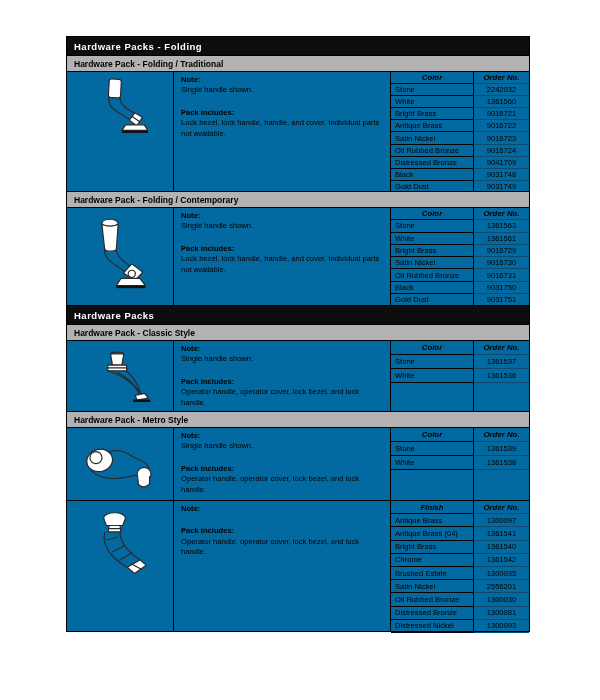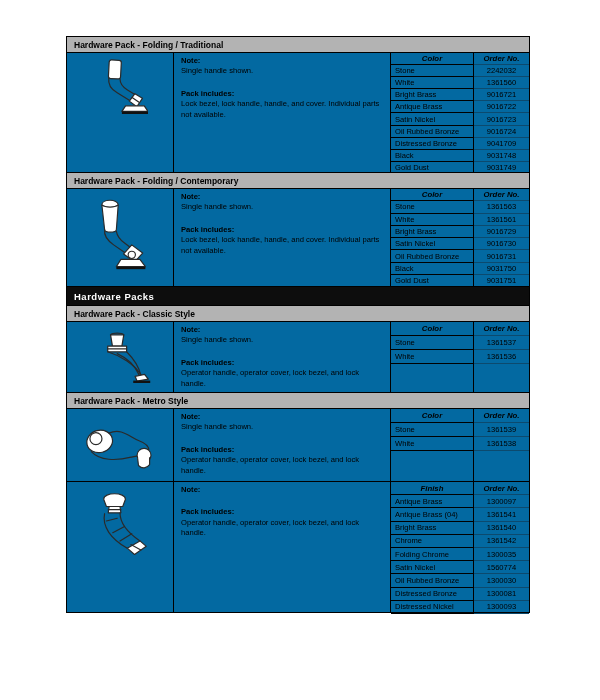--- a/index.html
+++ b/index.html
@@ -50,20 +50,21 @@
   .trow.thead .tc { font-weight:bold; font-size:7.8px; justify-content:center; padding-left:0;font-style:italic; }
   .trow.filler { flex:1 1 auto; height:auto; }
   .trow.filler .tc { border-bottom:none; }
   .rows { display:flex; flex-direction:column; }
 </style>
 </head>
 <body>
 
 <div class="doc">
 
+  <div class="bar black">Hardware Packs - Folding</div>
 
   <section>
     <div class="bar gray">Hardware Pack - Folding / Traditional</div>
     <div class="pack-body" style="--h:121px; --rh:12.1px; --figpad:5px">
       <div class="fig-cell">
         <svg width="56" height="62" viewBox="0 0 60 66">
           <rect class="lnf" x="18" y="2" width="13" height="20" rx="2.5" transform="rotate(3 24 12)"></rect>
           <path class="ln" d="M18,21 C17,28 20,33 27,37 L40,45"></path>
           <path class="ln" d="M30,22 C30,28 33,31 38,34 L46,39"></path>
           <path class="lnf" d="M40,46 L46,38 L54,43 L48,52 Z"></path>
@@ -319,26 +320,26 @@
             </div>
             <div class="trow">
               <div class="tc name">Bright Brass</div>
               <div class="tc num">1361540</div>
             </div>
             <div class="trow">
               <div class="tc name">Chrome</div>
               <div class="tc num">1361542</div>
             </div>
             <div class="trow">
-              <div class="tc name">Folding Chrome</div>
+              <div class="tc name">Brushed Estate</div>
               <div class="tc num">1300035</div>
             </div>
             <div class="trow">
               <div class="tc name">Satin Nickel</div>
-              <div class="tc num">1560774</div>
+              <div class="tc num">2556201</div>
             </div>
             <div class="trow">
               <div class="tc name">Oil Rubbed Bronze</div>
               <div class="tc num">1300030</div>
             </div>
             <div class="trow">
               <div class="tc name">Distressed Bronze</div>
               <div class="tc num">1300081</div>
             </div>
             <div class="trow">

